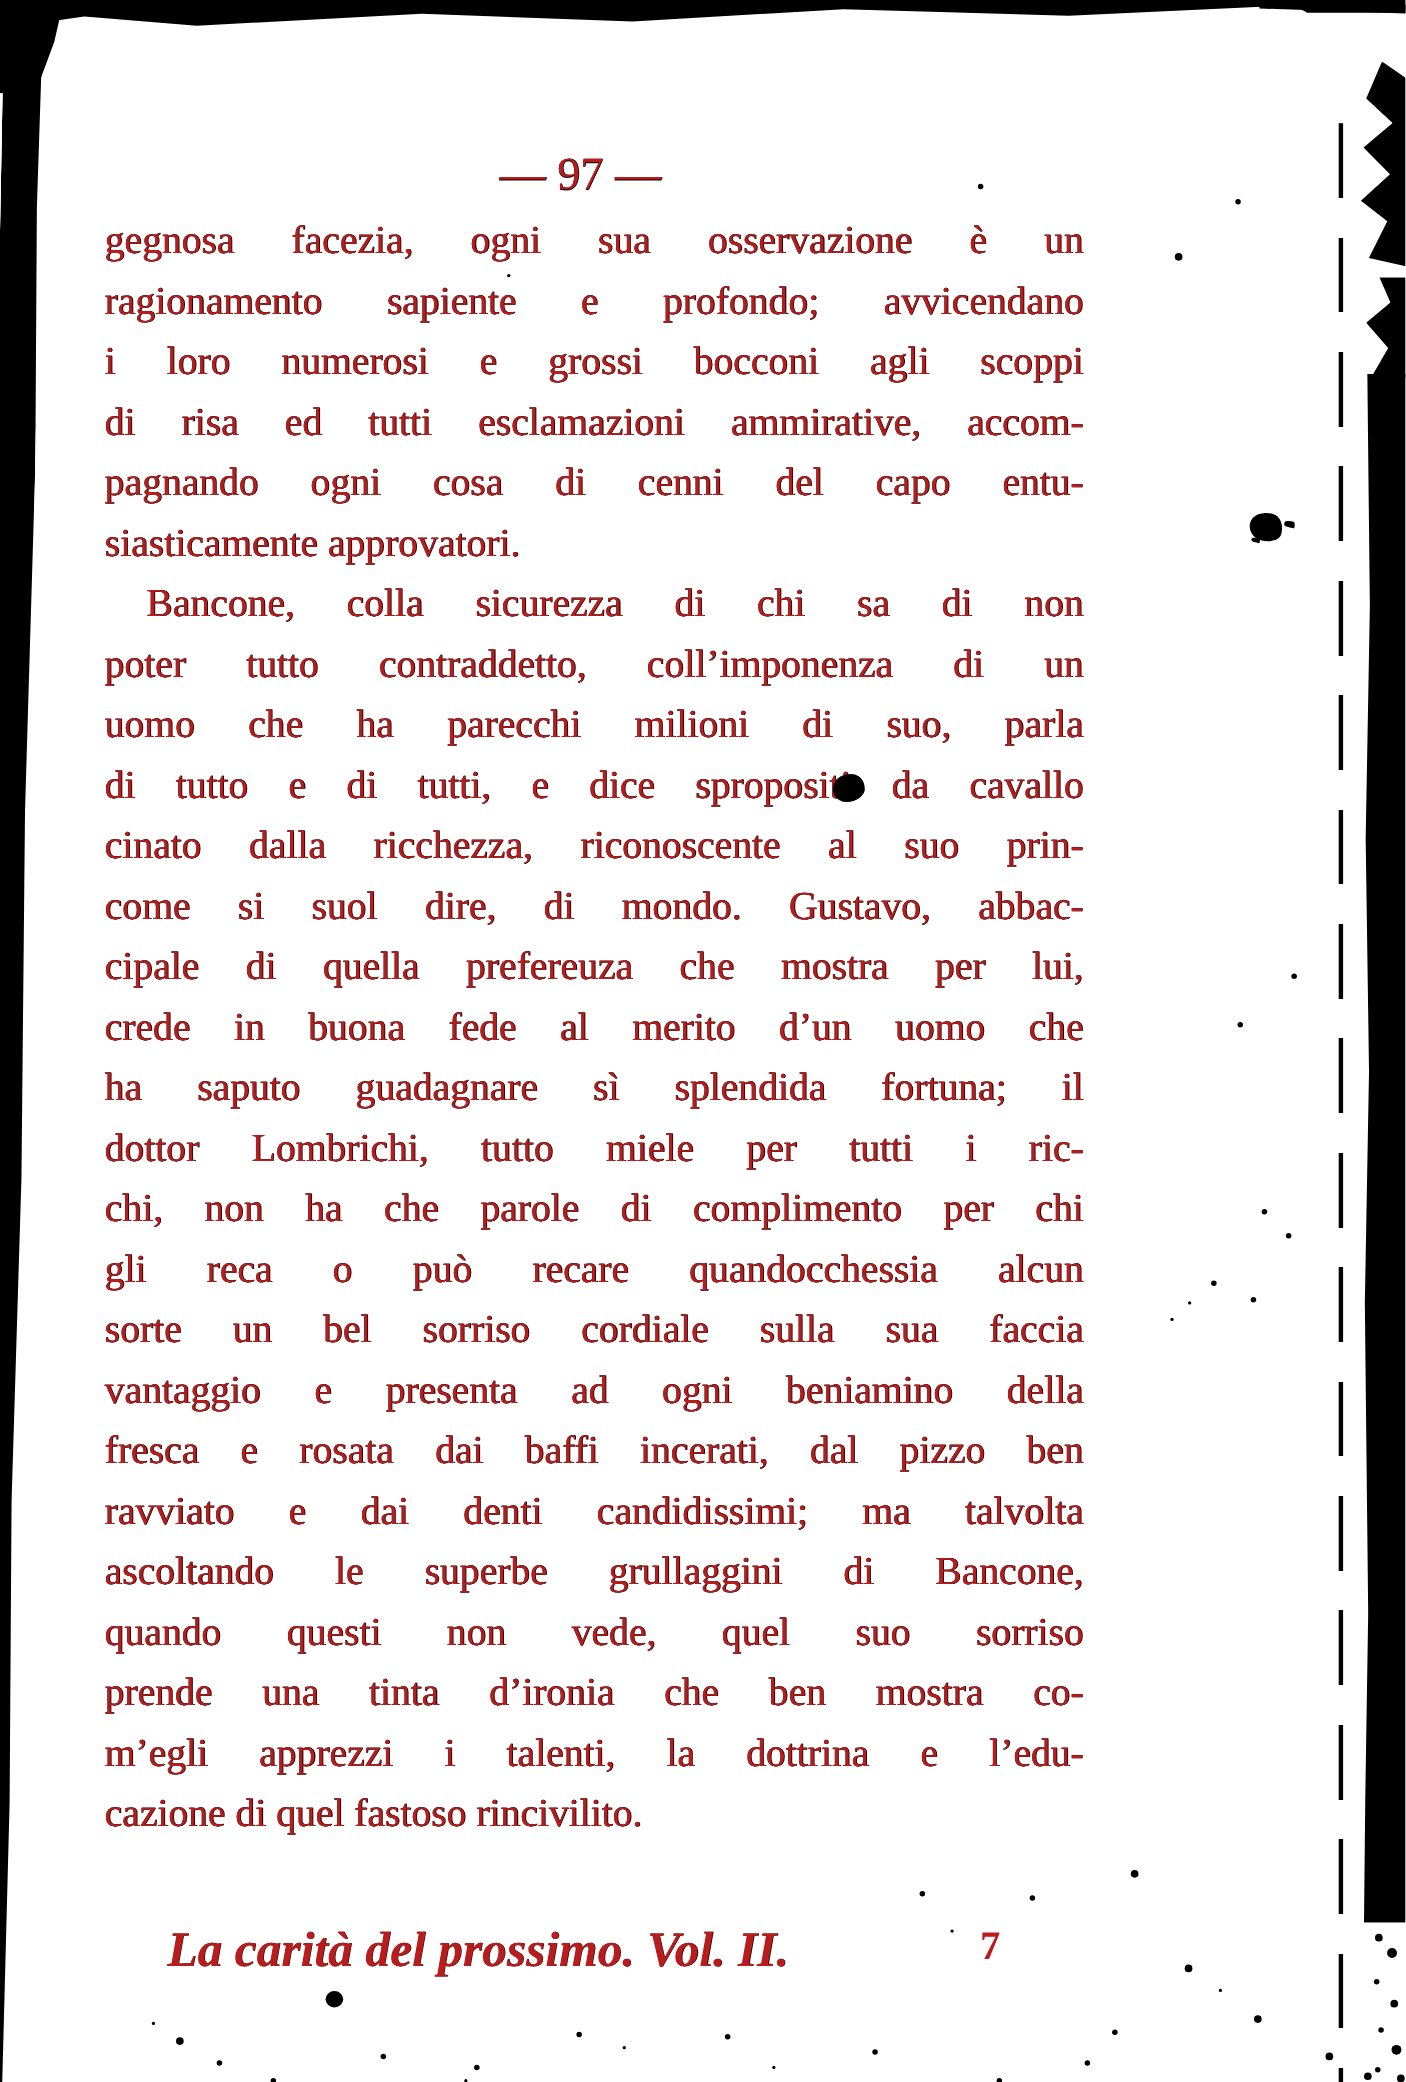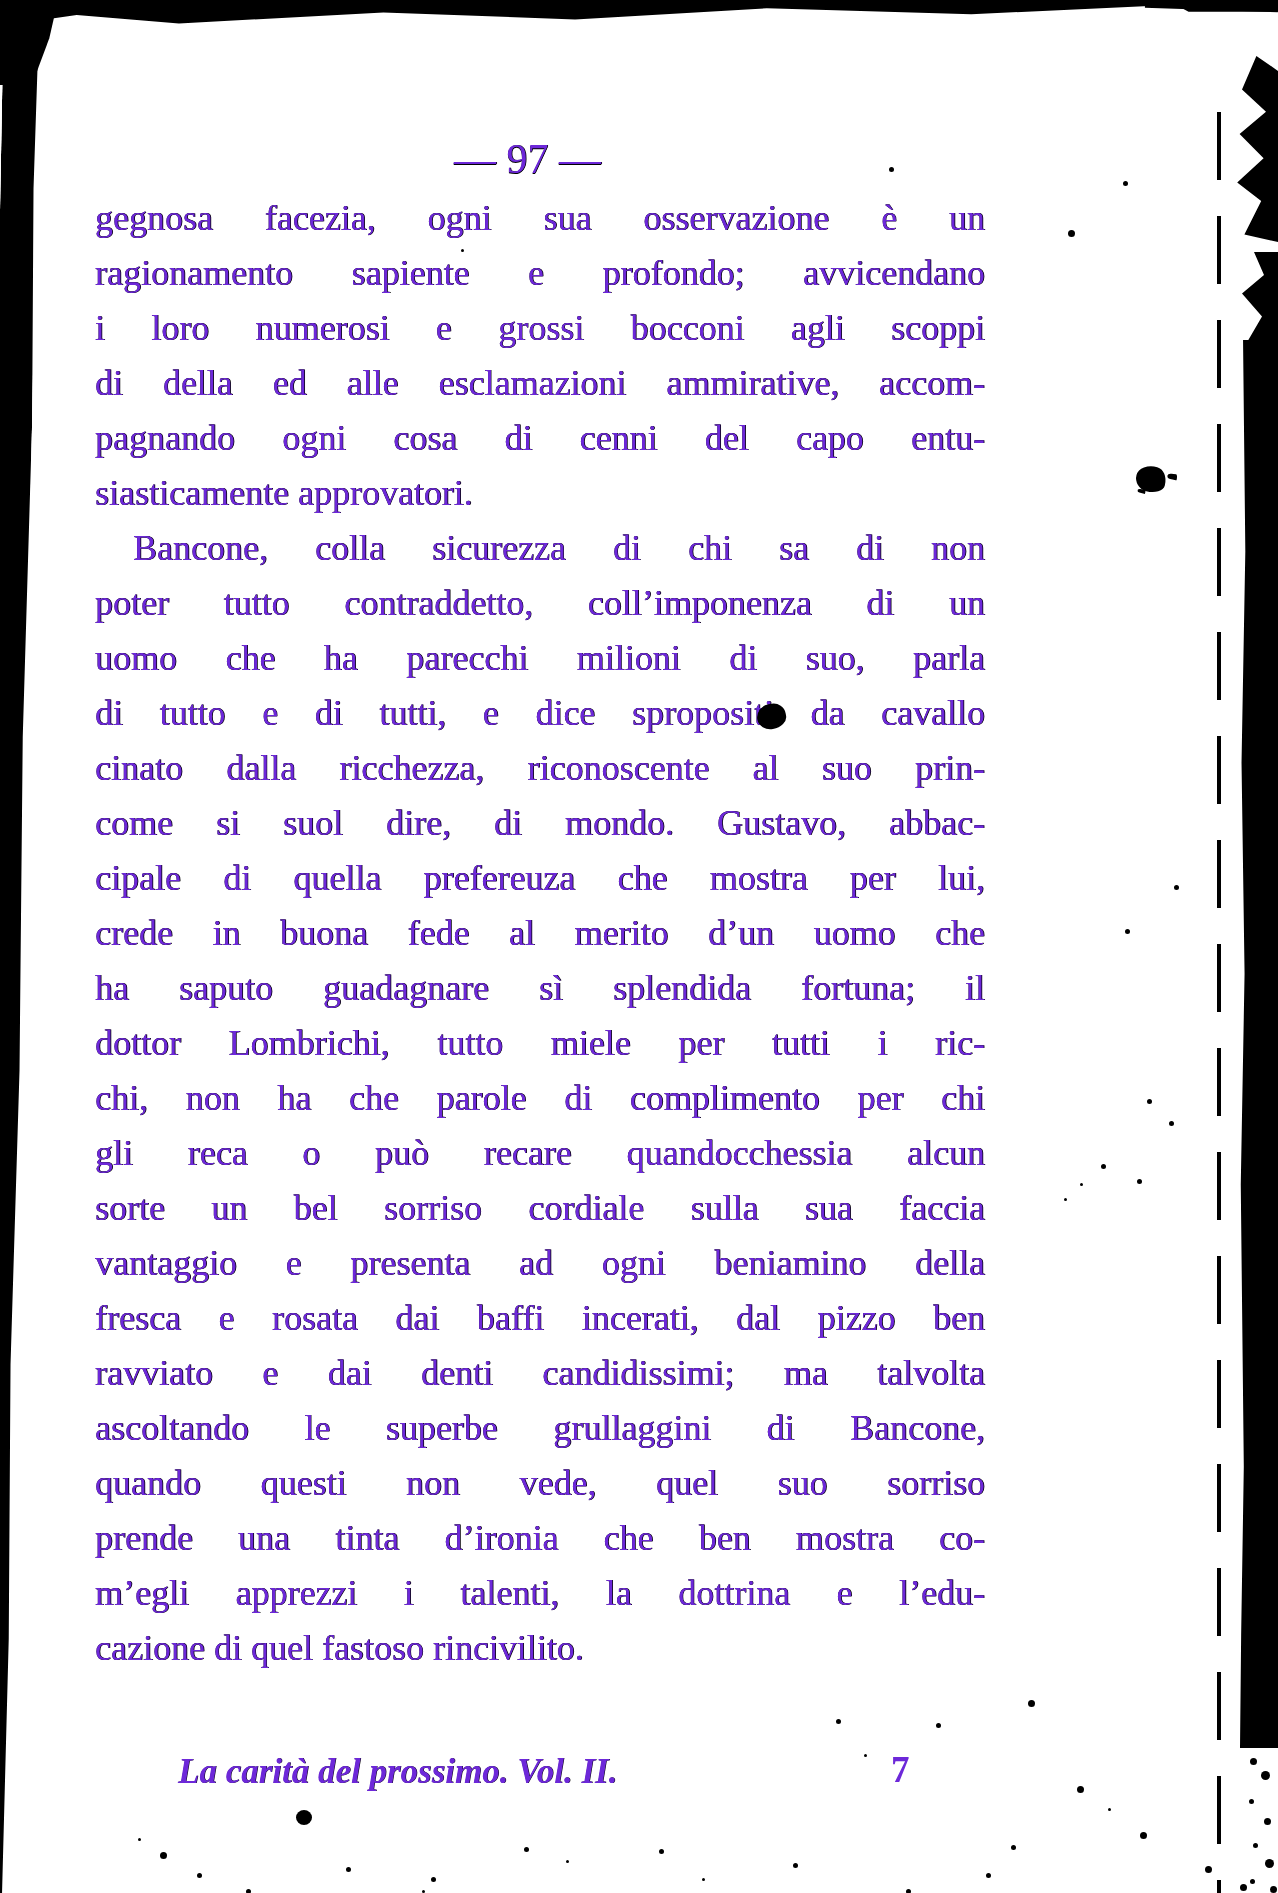--- a/index.html
+++ b/index.html
@@ -7,21 +7,21 @@
     padding: 0;
     background: #ffffff;
   }
   .page {
     position: relative;
     width: 1278px;
     height: 1893px;
     background: #ffffff;
     overflow: hidden;
     font-family: "Liberation Serif", "DejaVu Serif", serif;
-    color: #6d28d9;
+    color: #b91c1c;
   }
   
   .artifact { position: absolute; background: #000; }
   .top-bar {
     left: 0; top: 0; width: 1278px; height: 26px;
     clip-path: polygon(0% 0%, 100% 0%, 100% 45%, 93% 45%, 92% 18%, 76% 55%,
                        60% 32%, 45% 75%, 30% 48%, 14% 90%, 6% 58%, 0% 100%);
   }
   .corner-tl {
     left: 0; top: 0; width: 58px; height: 85px;
@@ -105,22 +105,22 @@
     text-shadow: 0.7px 0 #000, 0 0.4px #000;
   }
   .line {
     height: 55px; line-height: 55px;
     text-align: justify; text-align-last: justify;
     white-space: nowrap;
   }
   .line.end { text-align-last: left; }
   .line.indent { padding-left: 38px; }
   .footer-title {
-    position: absolute; left: 178px; top: 1750px;
-    font-size: 35px; line-height: 44px;
+    position: absolute; left: 152px; top: 1750px;
+    font-size: 45px; line-height: 44px;
     font-style: italic; font-weight: 700;
     text-shadow: 0.5px 0 #000;
   }
   .footer-sig {
     position: absolute; left: 891px; top: 1748px;
     font-size: 37px; line-height: 44px; font-weight: 700;
   }
 </style>
 </head>
 <body>
@@ -136,21 +136,21 @@
   <div class="artifact right-blob2"></div>
   <div class="artifact right-bar"></div>
 
   <div class="header">— 97 —</div>
 
   <div class="body">
 
   <div class="line">gegnosa facezia, ogni sua osservazione è un</div>
       <div class="line">ragionamento sapiente e profondo; avvicendano</div>
       <div class="line">i loro numerosi e grossi bocconi agli scoppi</div>
-      <div class="line">di della ed alle esclamazioni ammirative, accom-</div>
+      <div class="line">di risa ed tutti esclamazioni ammirative, accom-</div>
       <div class="line">pagnando ogni cosa di cenni del capo entu-</div>
       <div class="line end">siasticamente approvatori.</div>
       <div class="line indent">Bancone, colla sicurezza di chi sa di non</div>
       <div class="line">poter tutto contraddetto, coll’imponenza di un</div>
       <div class="line">uomo che ha parecchi milioni di suo, parla</div>
       <div class="line">di tutto e di tutti, e dice spropositi da cavallo</div>
       <div class="line">cinato dalla ricchezza, riconoscente al suo prin-</div>
       <div class="line">come si suol dire, di mondo. Gustavo, abbac-</div>
       <div class="line">cipale di quella prefereuza che mostra per lui,</div>
       <div class="line">crede in buona fede al merito d’un uomo che</div>

